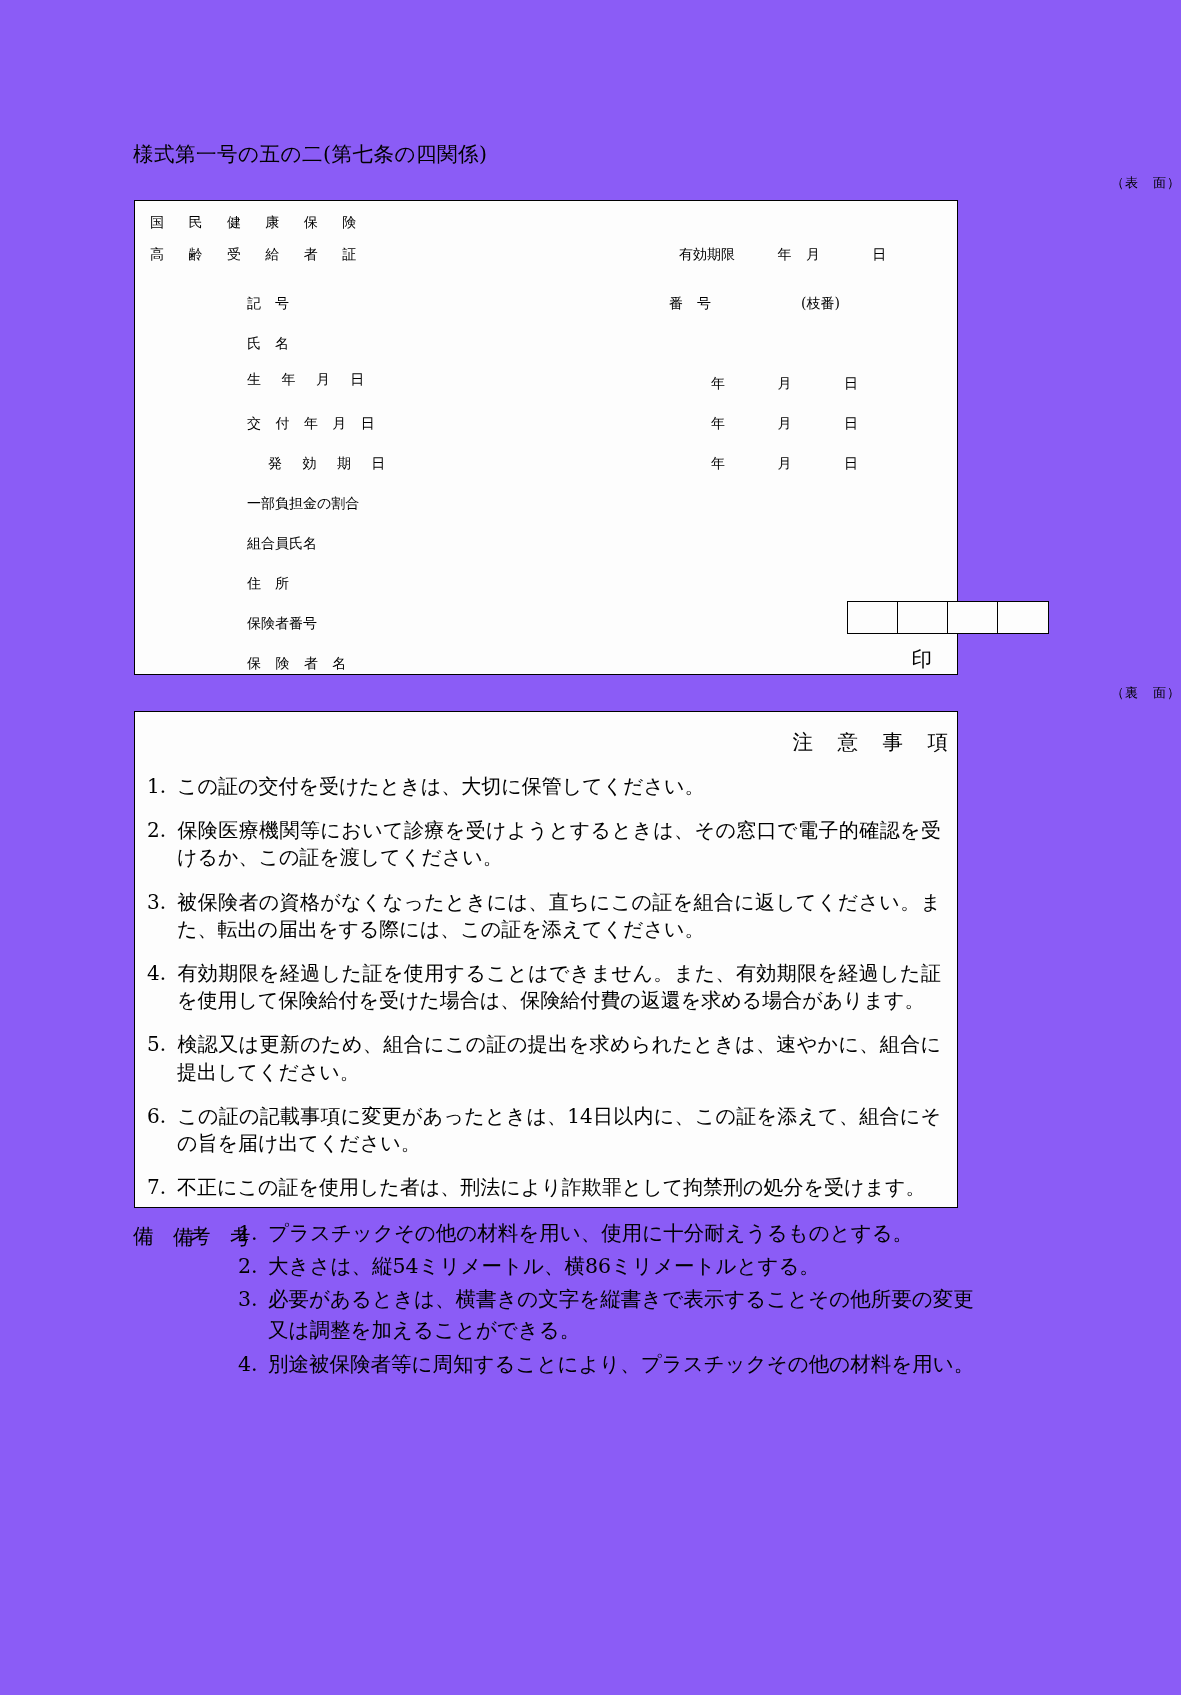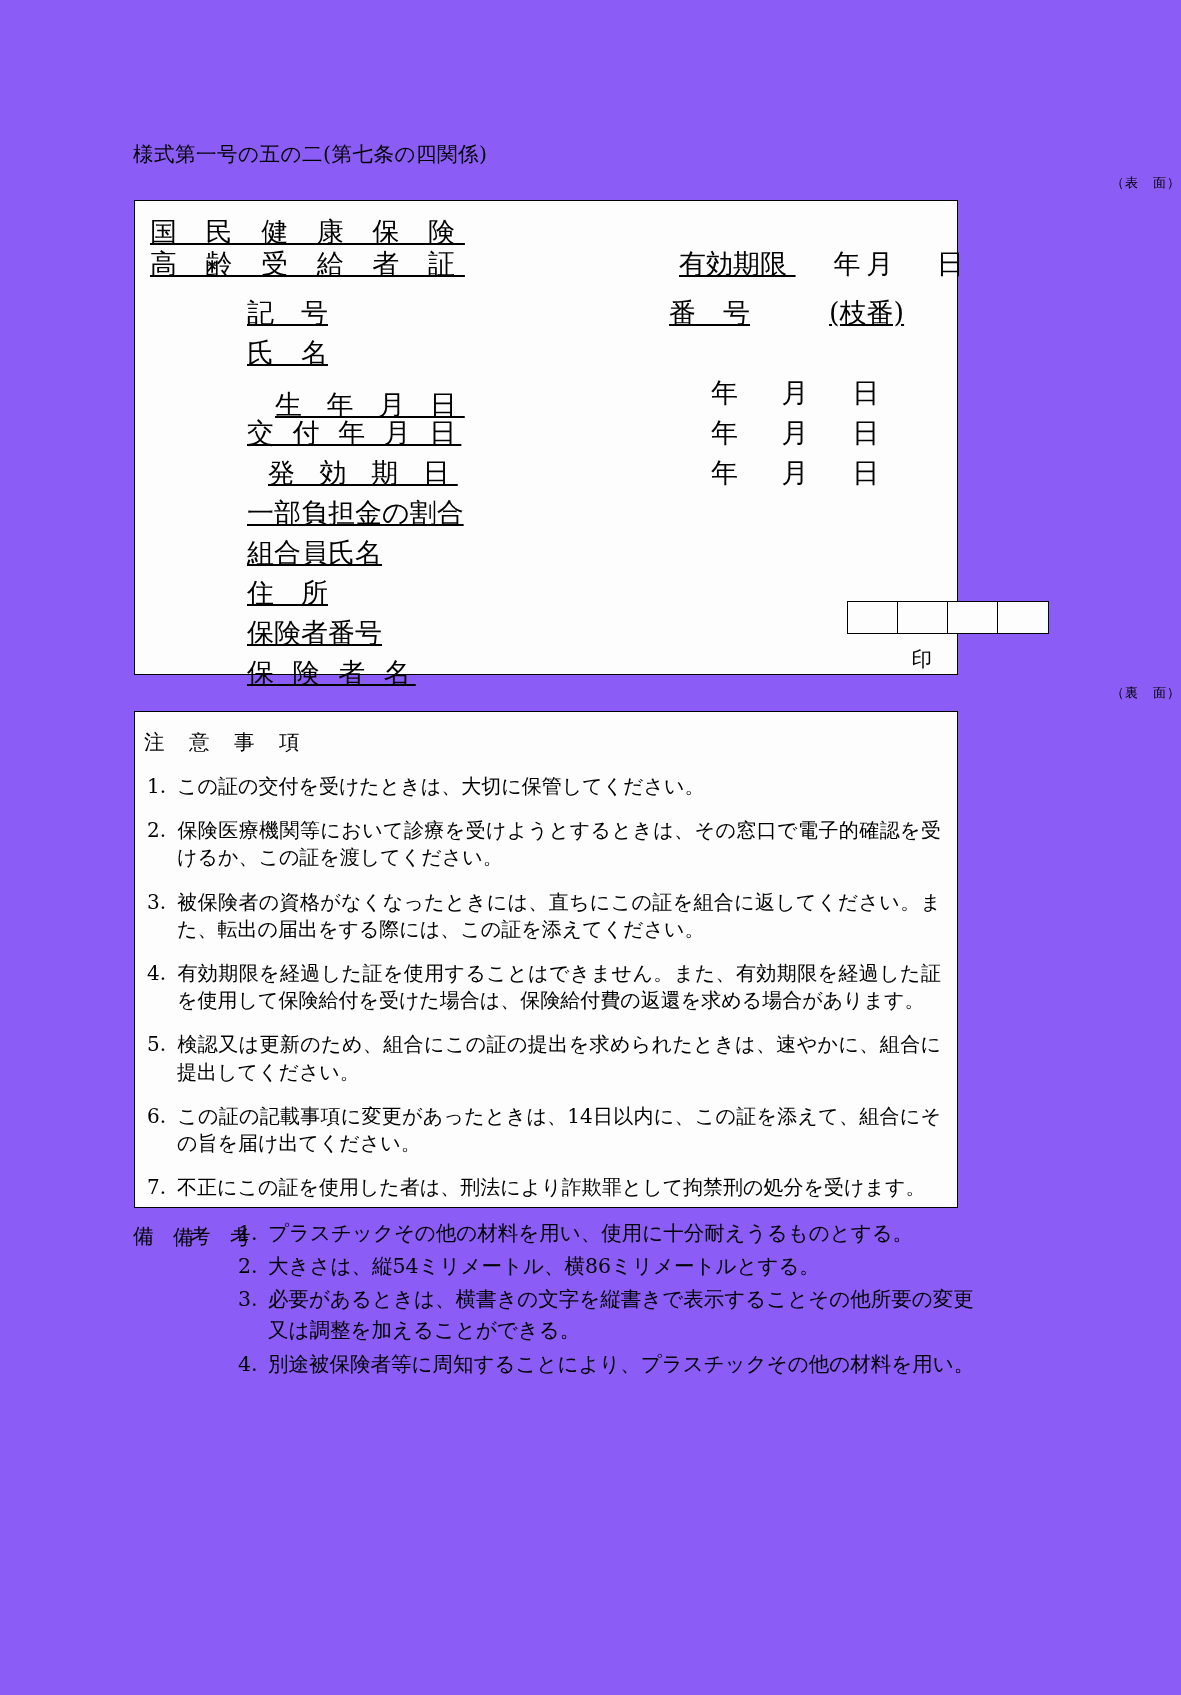--- a/index.html
+++ b/index.html
@@ -49,21 +49,21 @@
   .card-front {
     position: absolute;
     left: 134px;
     top: 200px;
     width: 824px;
     height: 475px;
     border: 1.6px solid #000;
     background: #fdfdfd;
   }
 
-  .fr-row { position: absolute; white-space: nowrap; font-size: 27px; text-decoration: underline; }
+  .fr-row { position: absolute; white-space: nowrap; font-size: 14px; }
 
   .wide-sp  { letter-spacing: 10px; }
   .mid-sp   { letter-spacing: 8px; }
   .small-sp { letter-spacing: 5px; }
 
   .title-line1 { left: 15px; top: 13px; }
   .title-line2 { left: 15px; top: 45px; }
 
   .label-col  { left: 112px; }
 
@@ -102,21 +102,21 @@
     position: absolute;
     left: 134px;
     top: 711px;
     width: 824px;
     height: 497px;
     border: 1.6px solid #000;
     background: #fdfdfd;
   }
   .notice-heading {
     margin-top: 16px;
-    text-align: left;
+    text-align: right;
     font-size: 20.5px;
     letter-spacing: 9px;
     text-indent: 9px;
   }
   .notice-list {
     margin: 11px 0 0 0;
     padding: 0;
     list-style: none;
   }
   .notice-list li {
@@ -178,25 +178,25 @@
       <span>有効期限</span>
       <span class="ymd">
         <span class="y" style="padding-left:38px;">年</span>
         <span class="m">月</span>
         <span class="d">日</span>
       </span>
     </div>
 
     <div class="fr-row label-col" style="top:94px;">記　号</div>
     <div class="fr-row" style="left:534px; top:94px;">番　号</div>
-    <div class="fr-row" style="left:694px; top:94px;">(枝番)</div>
+    <div class="fr-row" style="left:666px; top:94px;">(枝番)</div>
 
     <div class="fr-row label-col" style="top:134px;">氏　名</div>
 
-    <div class="fr-row label-col mid-sp" style="top:186px;margin-left:28px;">生 年 月 日</div>
+    <div class="fr-row label-col mid-sp" style="top:170px;">生 年 月 日</div>
     <div class="fr-row" style="left:576px; top:174px;">
       <span class="ymd">
         <span class="y">年</span>
         <span class="m">月</span>
         <span class="d">日</span>
       </span>
     </div>
 
     <div class="fr-row label-col small-sp" style="top:214px;">交 付 年 月 日</div>
     <div class="fr-row" style="left:576px; top:214px;">

